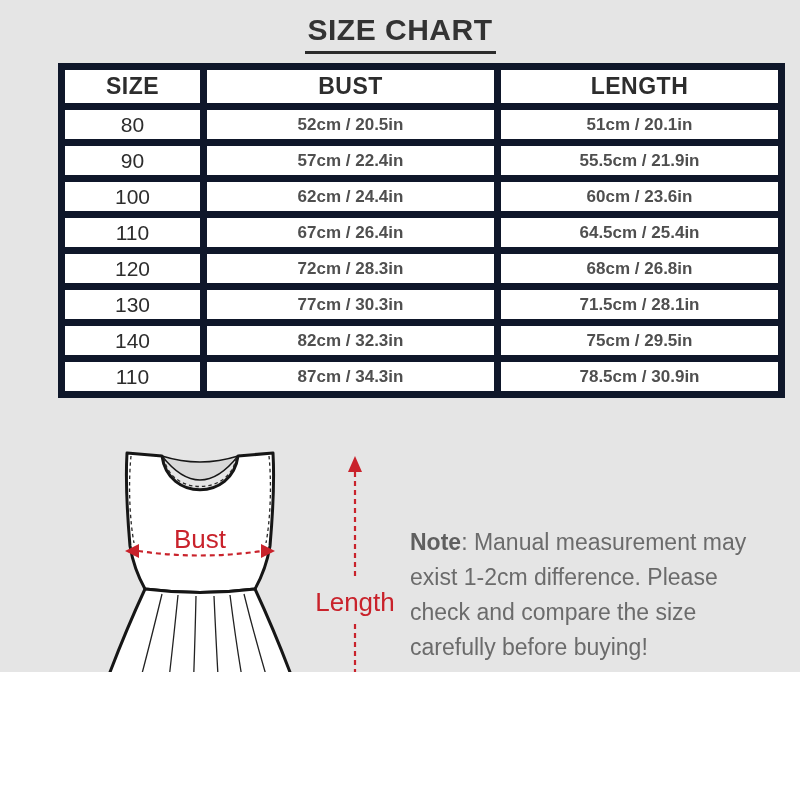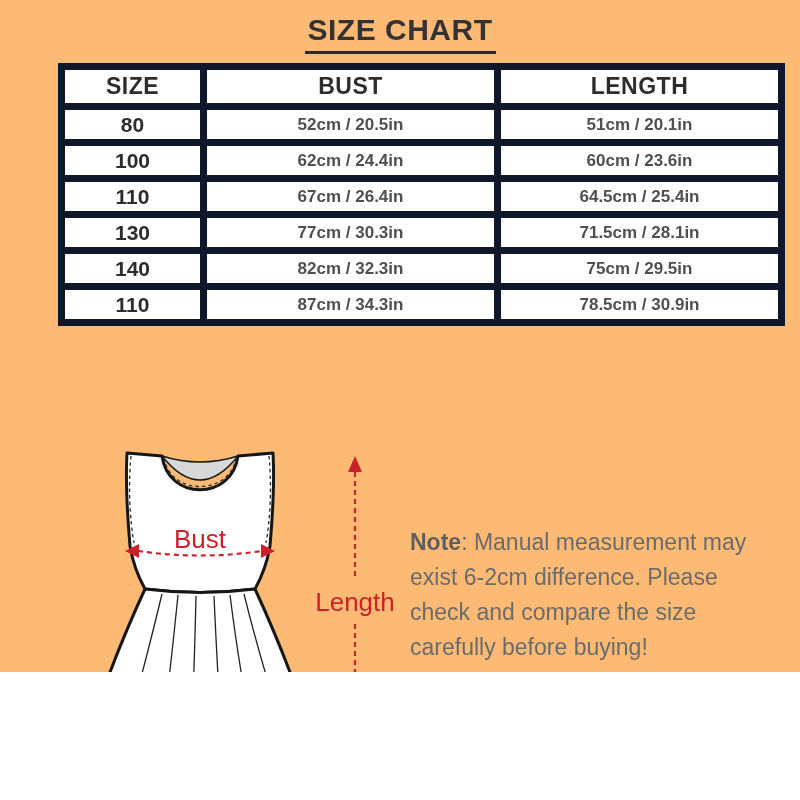--- a/index.html
+++ b/index.html
@@ -1,17 +1,17 @@
 <!DOCTYPE html>
 <html><head>
 <meta charset="utf-8">
 <style>
   html,body { margin:0; padding:0; background:#ffffff; }
   .page {
-    position:relative; width:800px; height:672px; background:#fdba74;
+    position:relative; width:800px; height:672px; background:#e5e5e5;
     overflow:hidden; font-family:"Liberation Sans", sans-serif;
   }
   
   .title-wrap { position:absolute; top:13px; left:0; right:0; text-align:center; }
   .title {
     display:inline-block; font-size:30px; font-weight:bold; color:#333333;
     letter-spacing:0.5px; border-bottom:3px solid #2b2b2b; padding:0 3px 4px 3px;
   }
   
   .size-table {
@@ -20,21 +20,21 @@
   }
   .size-table th, .size-table td {
     border:7px solid #0f172a; text-align:center; vertical-align:middle; padding:0;
   }
   .size-table thead tr { height:40px; }
   .size-table tbody tr { height:36px; }
   .size-table th { font-size:23px; font-weight:bold; color:#2d2d2d; letter-spacing:0.5px; }
   .col-size { width:135px; }
   .col-bust { width:287px; }
   .col-length { width:277px; }
-  td.size-cell { font-size:21px; font-weight:bold; color:#2d2d2d; }
+  td.size-cell { font-size:21px; font-weight:normal; color:#2d2d2d; }
   td.meas-cell { font-size:17px; font-weight:bold; color:#4f4f4f; }
   
   .figure { position:absolute; left:60px; top:440px; width:340px; height:355px; }
   
   .note {
     position:absolute; left:410px; top:525px; width:354px;
     font-size:23px; line-height:35px; color:#6b6b6b; margin:0;
   }
   .note b { font-weight:bold; color:#5f5f5f; }
 </style>
@@ -55,28 +55,38 @@
         <th class="col-length">LENGTH</th>
       </tr>
     </thead>
     <tbody>
       <tr>
         <td class="size-cell">80</td>
         <td class="meas-cell">52cm / 20.5in</td>
         <td class="meas-cell">51cm / 20.1in</td>
       </tr>
       <tr>
+        <td class="size-cell">90</td>
+        <td class="meas-cell">57cm / 22.4in</td>
+        <td class="meas-cell">55.5cm / 21.9in</td>
+      </tr>
+      <tr>
         <td class="size-cell">100</td>
         <td class="meas-cell">62cm / 24.4in</td>
         <td class="meas-cell">60cm / 23.6in</td>
       </tr>
       <tr>
         <td class="size-cell">110</td>
         <td class="meas-cell">67cm / 26.4in</td>
         <td class="meas-cell">64.5cm / 25.4in</td>
+      </tr>
+      <tr>
+        <td class="size-cell">120</td>
+        <td class="meas-cell">72cm / 28.3in</td>
+        <td class="meas-cell">68cm / 26.8in</td>
       </tr>
       <tr>
         <td class="size-cell">130</td>
         <td class="meas-cell">77cm / 30.3in</td>
         <td class="meas-cell">71.5cm / 28.1in</td>
       </tr>
       <tr>
         <td class="size-cell">140</td>
         <td class="meas-cell">82cm / 32.3in</td>
         <td class="meas-cell">75cm / 29.5in</td>
@@ -128,15 +138,15 @@
       <g>
         <line x1="295" y1="32" x2="295" y2="140" stroke="#c9222b" stroke-width="2.2" stroke-dasharray="5,4"></line>
         <line x1="295" y1="184" x2="295" y2="328" stroke="#c9222b" stroke-width="2.2" stroke-dasharray="5,4"></line>
         <path d="M295,16 L288,32 L302,32 Z" fill="#c9222b"></path>
         <path d="M295,344 L288,328 L302,328 Z" fill="#c9222b"></path>
       </g>
       <text x="295" y="171" text-anchor="middle" font-size="26" fill="#c9222b" font-family="Liberation Sans, sans-serif">Length</text>
     </svg>
   </div>
 
-  <p class="note"><b>Note</b><span>: Manual measurement may exist 6-2cm difference. Please check and compare the size carefully before buying!</span></p>
+  <p class="note"><b>Note</b><span>: Manual measurement may exist 1-2cm difference. Please check and compare the size carefully before buying!</span></p>
 
 </div>
 
 </body></html>

